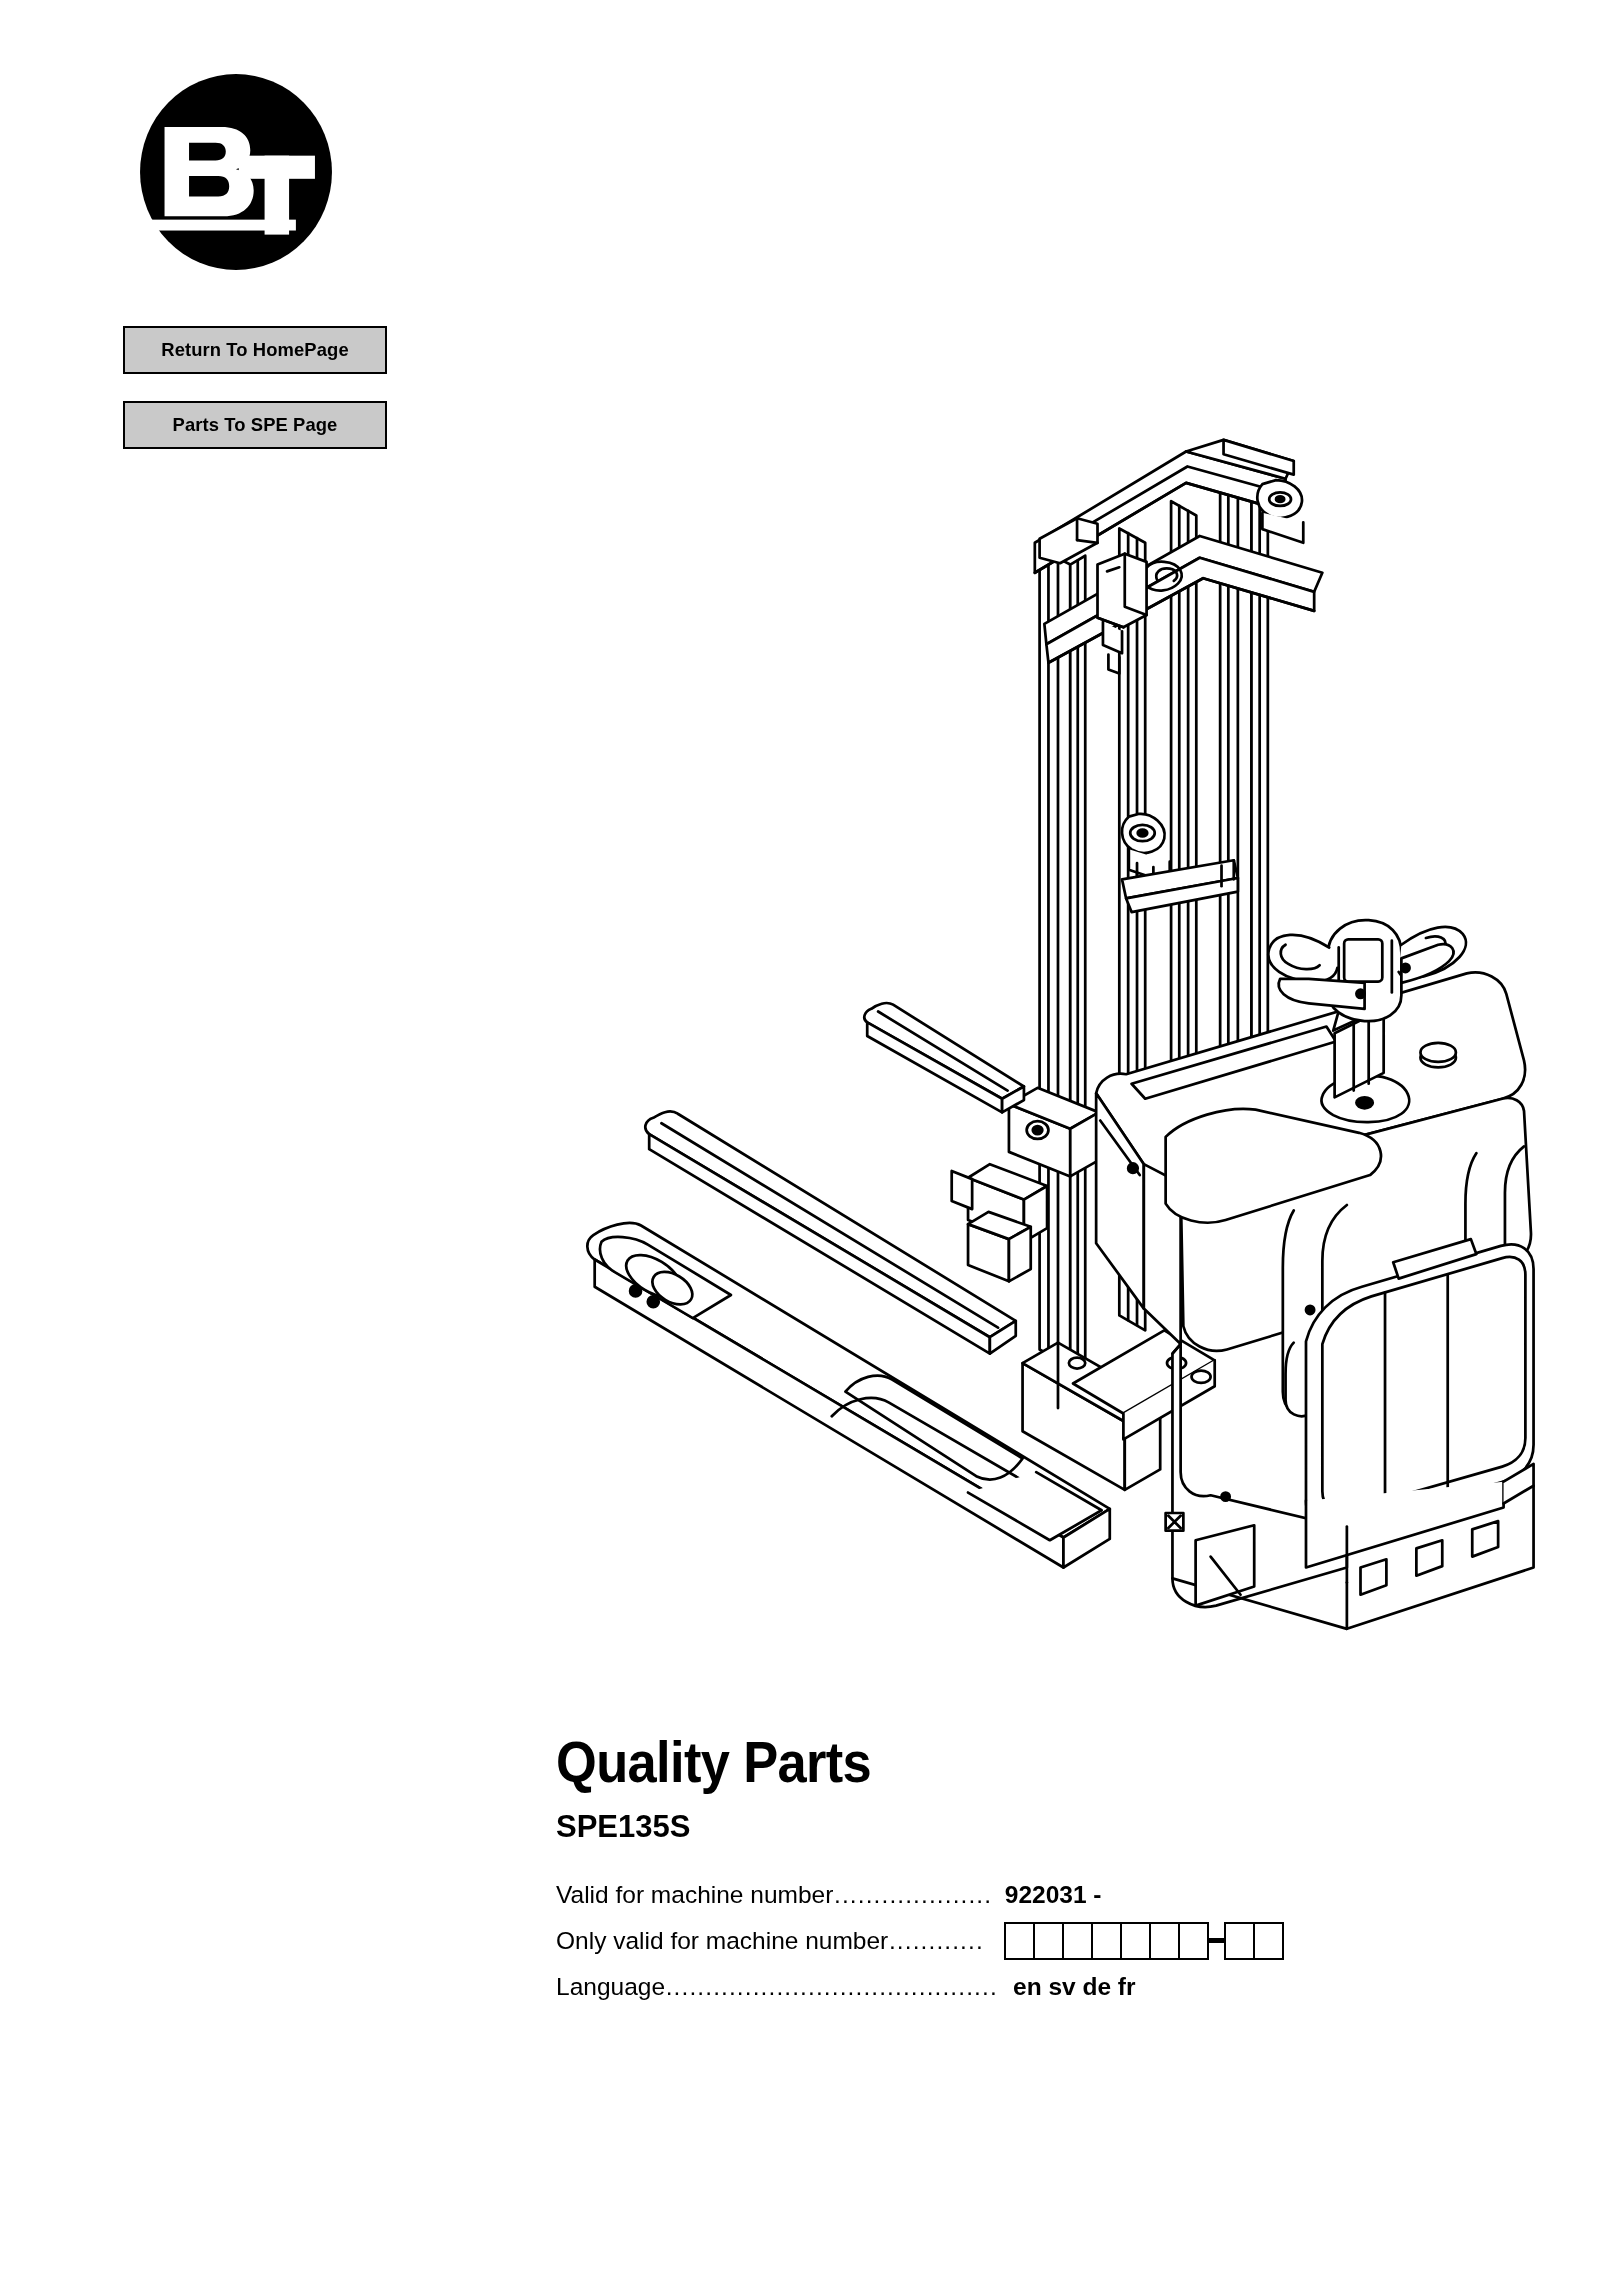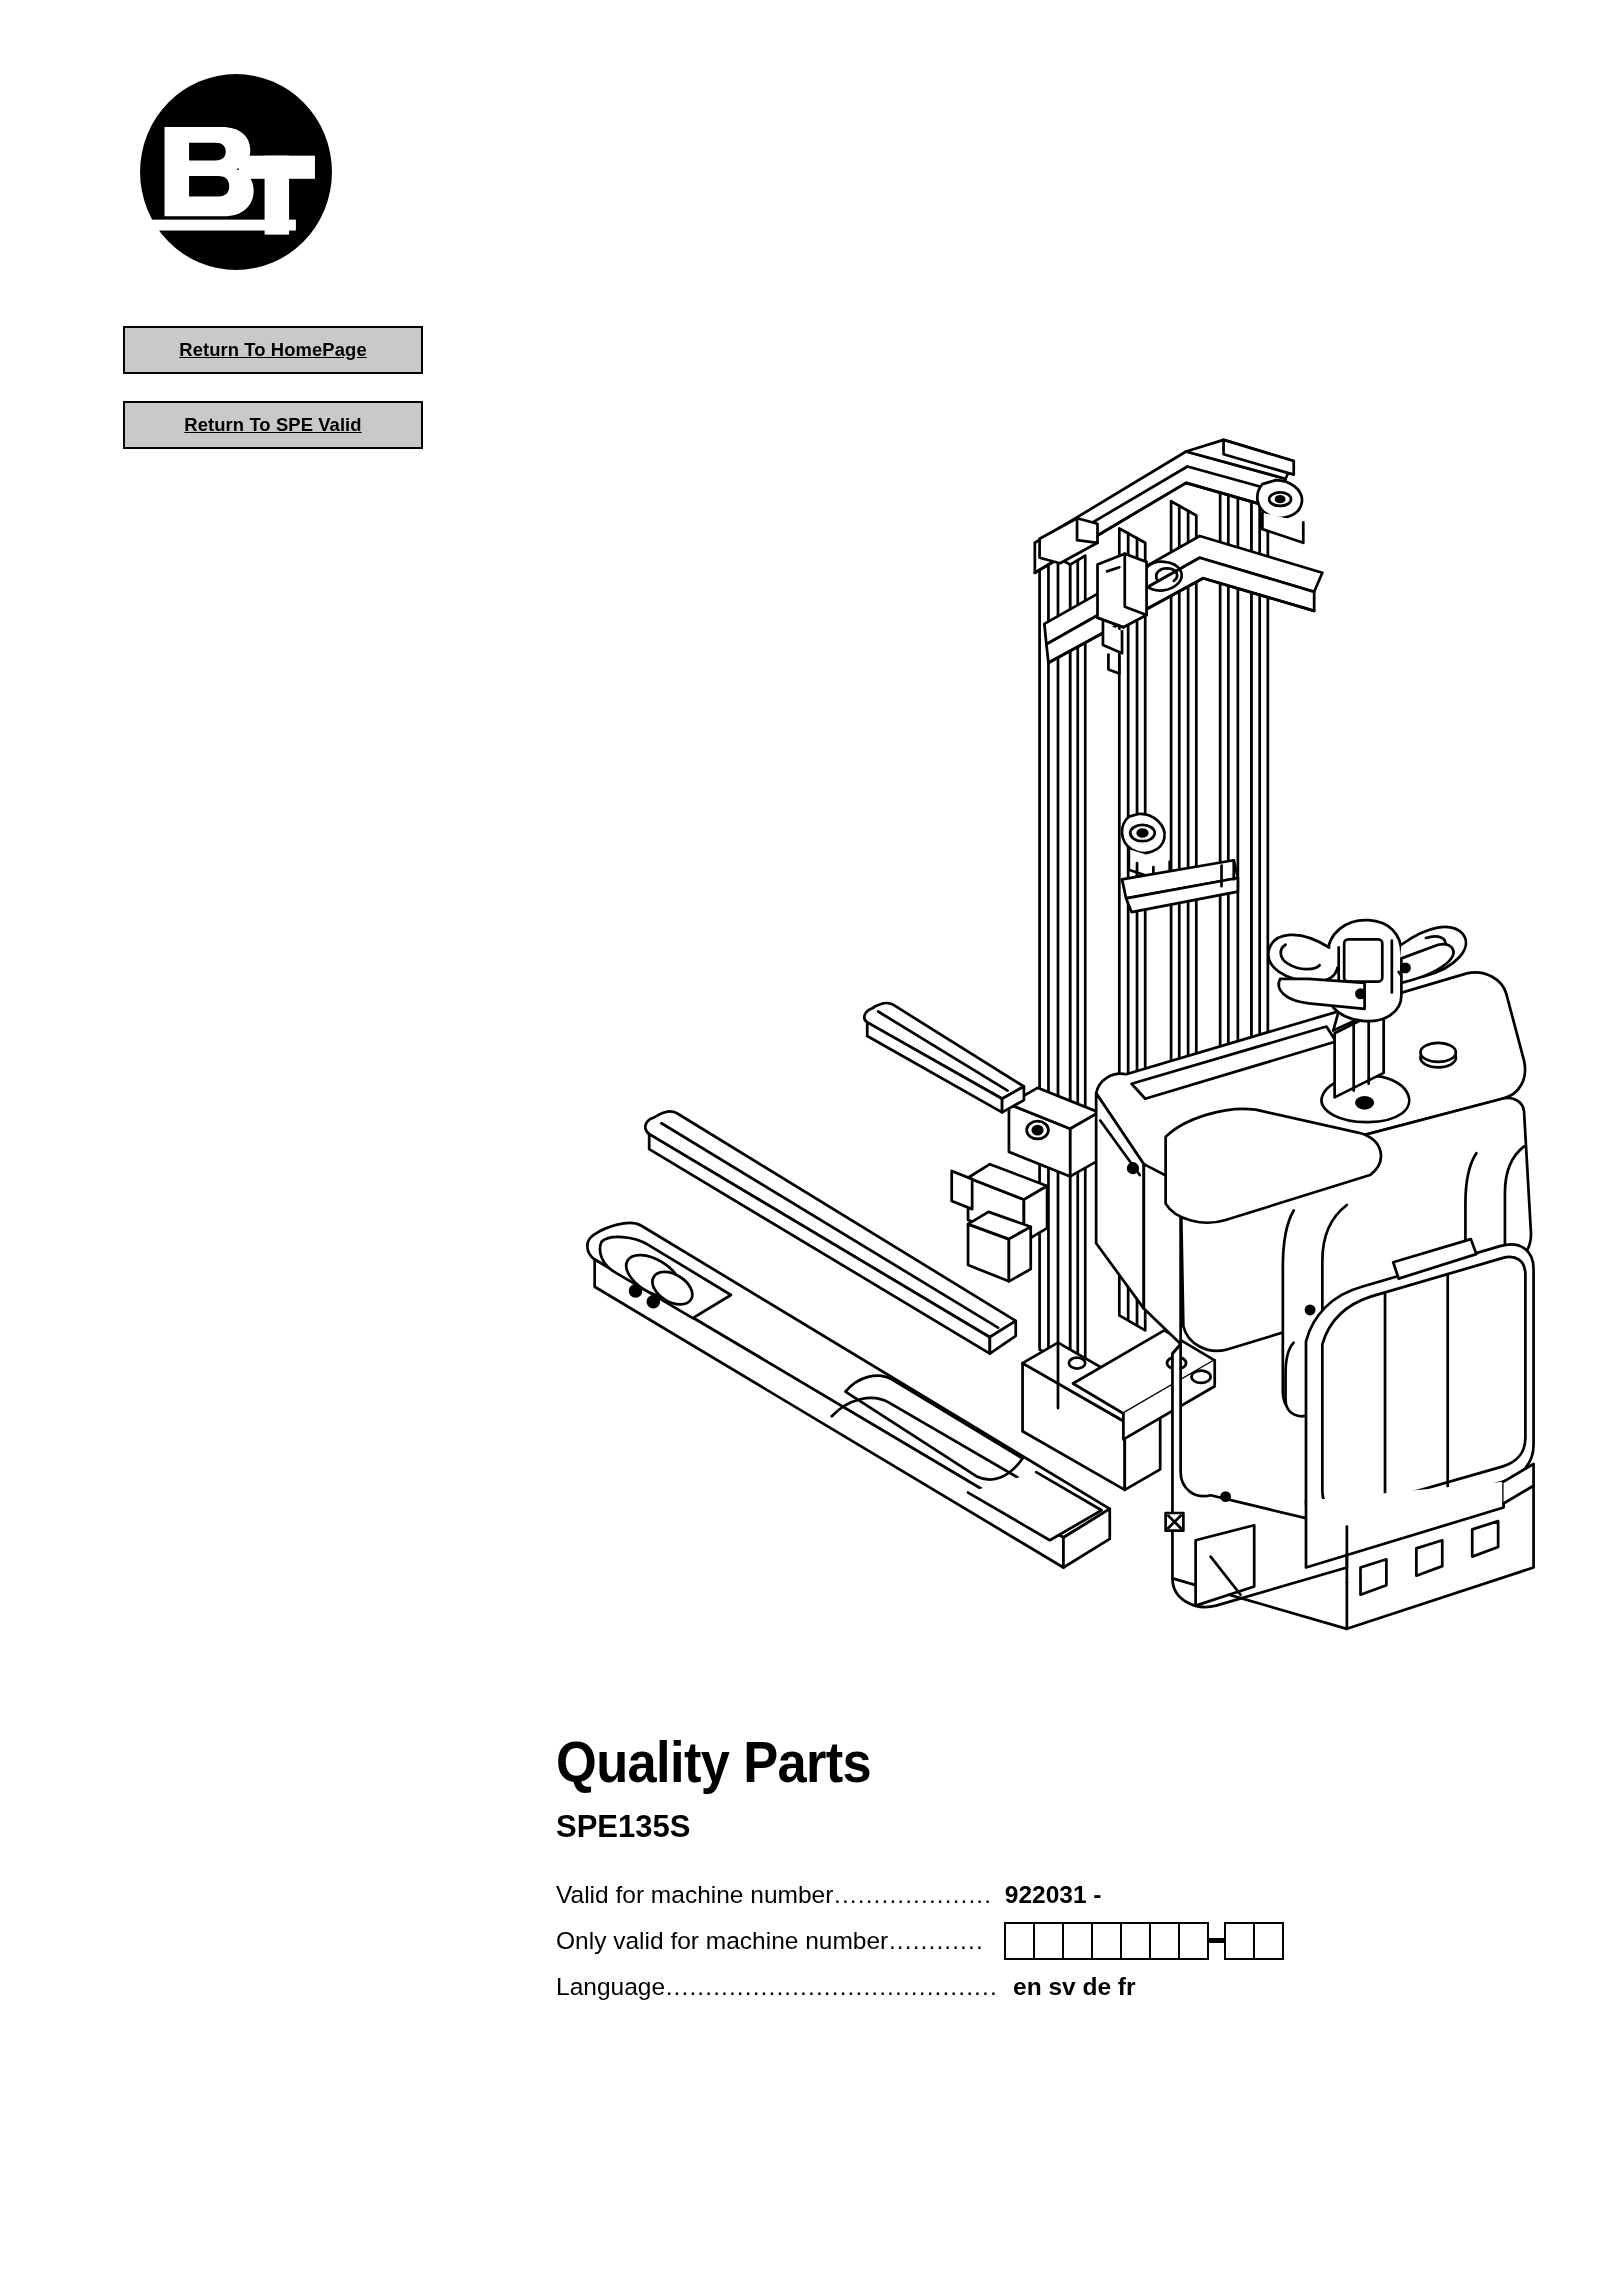--- a/index.html
+++ b/index.html
@@ -22,37 +22,36 @@
     left: 140px;
     top: 74px;
     width: 192px;
     height: 196px;
   }
 
   
   .nav-button {
     position: absolute;
     left: 123px;
-    width: 300px;
+    width: 264px;
     height: 48px;
     box-sizing: border-box;
     background: #c9c9c9;
     border: 2.7px solid #000000;
     border-top-color: #000000;
     border-left-color: #000000;
     display: flex;
     align-items: center;
     justify-content: center;
     font-size: 18.4px;
     font-weight: bold;
     letter-spacing: 0.1px;
     color: #000000;
     cursor: pointer;
     font-family: "Liberation Sans", sans-serif;
-    text-decoration: underline;
   }
   #btn-home { top: 326px; }
   #btn-spe  { top: 401px; }
 
   
   #illustration {
     position: absolute;
     left: 532px;
     top: 409px;
     width: 1022px;
@@ -164,21 +163,21 @@
     <rect x="183" y="120" width="36" height="116" fill="#ffffff"></rect>
 
     <rect x="14" y="214" width="215" height="16" fill="#ffffff"></rect>
   </svg>
 </div>
 
 <div class="nav-button" id="btn-home">
   <span>Return To HomePage</span>
 </div>
 <div class="nav-button" id="btn-spe">
-  <span>Return To SPE Valid</span>
+  <span>Parts To SPE Page</span>
 </div>
 
 <div id="illustration">
 <svg viewBox="0 0 1500 1900" width="1022" height="1295">
   <g fill="none" stroke="#000000" stroke-width="4" stroke-linejoin="round" stroke-linecap="round">
 
     <path d="M745 205 L745 1380 L790 1405 L790 228 Z" fill="#ffffff"></path>
     <path d="M790 228 L790 1405 L812 1392 L812 215 Z" fill="#ffffff"></path>
     <line x1="758" y1="212" x2="758" y2="1388"></line>
     <line x1="772" y1="219" x2="772" y2="1396"></line>

